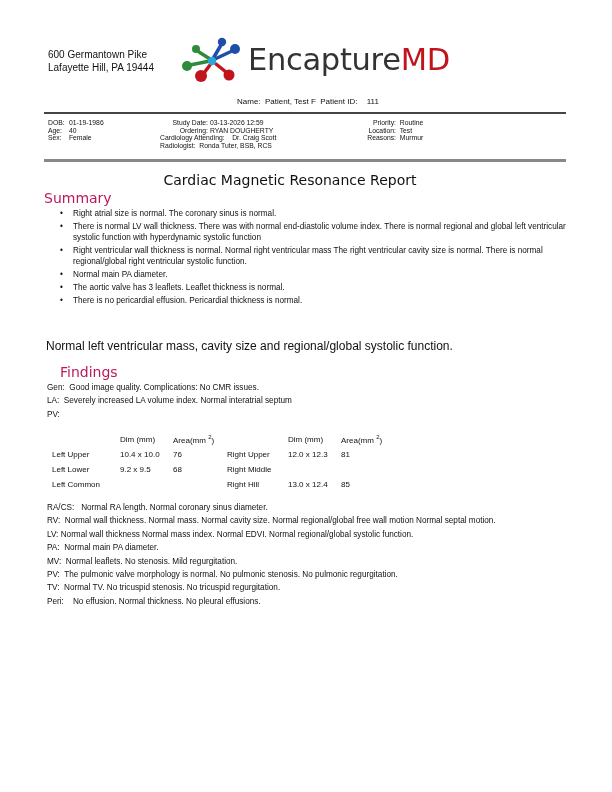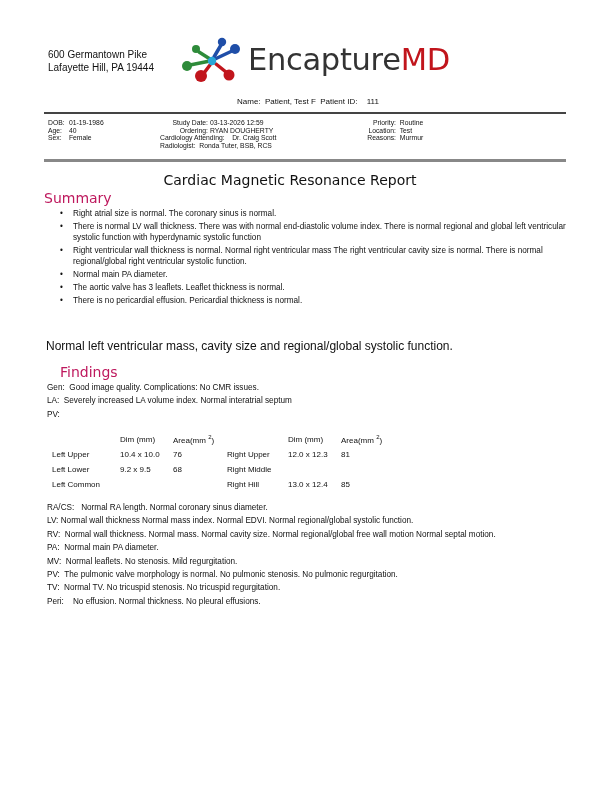--- a/index.html
+++ b/index.html
@@ -139,20 +139,20 @@
     <td></td>
     <td>Right Hill</td>
     <td>13.0 x 12.4</td>
     <td>85</td>
   </tr>
 </tbody>
   </table>
 
 <div class="abs find" style="top:501px;">
   <div><span>RA/CS:</span>&nbsp;&nbsp;&nbsp;<span>Normal RA length. Normal coronary sinus diameter.</span></div>
+  <div><span>RV:</span>&nbsp; <span>Normal wall thickness. Normal mass. Normal cavity size. Normal regional/global free wall motion Normal septal motion.</span></div>
   <div><span>LV:</span>&nbsp;<span>Normal wall thickness Normal mass index. Normal EDVI. Normal regional/global systolic function.</span></div>
-  <div><span>RV:</span>&nbsp; <span>Normal wall thickness. Normal mass. Normal cavity size. Normal regional/global free wall motion Normal septal motion.</span></div>
   <div><span>PA:</span>&nbsp; <span>Normal main PA diameter.</span></div>
   <div><span>MV:</span>&nbsp; <span>Normal leaflets. No stenosis. Mild regurgitation.</span></div>
   <div><span>PV:</span>&nbsp; <span>The pulmonic valve morphology is normal. No pulmonic stenosis. No pulmonic regurgitation.</span></div>
   <div><span>TV:</span>&nbsp; <span>Normal TV. No tricuspid stenosis. No tricuspid regurgitation.</span></div>
   <div><span>Peri:</span>&nbsp;&nbsp;&nbsp; <span>No effusion. Normal thickness. No pleural effusions.</span></div>
 </div>
 
 </body></html>

